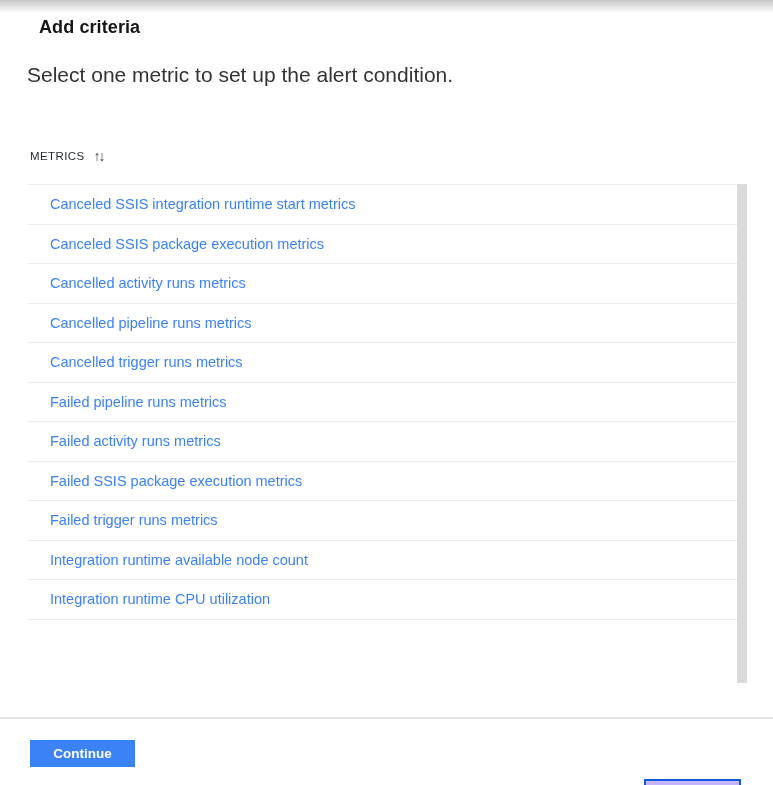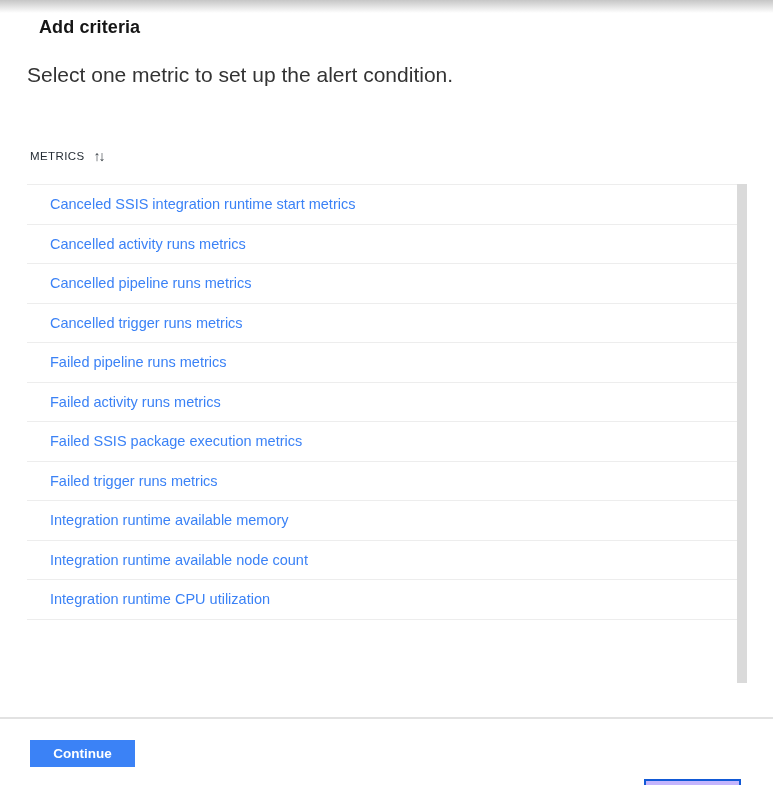--- a/index.html
+++ b/index.html
@@ -116,20 +116,23 @@
   <span class="col-header-label">METRICS</span>
   <span class="sort-icon">↑↓</span>
 </div>
 
 <div class="list-wrap">
   <div class="list-rows" id="rows">
       <div class="row">
         <span>Canceled SSIS integration runtime start metrics</span>
       </div>
       <div class="row">
+        <span>Canceled SSIS package execution metrics</span>
+      </div>
+      <div class="row">
         <span>Cancelled activity runs metrics</span>
       </div>
       <div class="row">
         <span>Cancelled pipeline runs metrics</span>
       </div>
       <div class="row">
         <span>Cancelled trigger runs metrics</span>
       </div>
       <div class="row">
         <span>Failed pipeline runs metrics</span>
@@ -137,23 +140,20 @@
       <div class="row">
         <span>Failed activity runs metrics</span>
       </div>
       <div class="row">
         <span>Failed SSIS package execution metrics</span>
       </div>
       <div class="row">
         <span>Failed trigger runs metrics</span>
       </div>
       <div class="row">
-        <span>Integration runtime available memory</span>
-      </div>
-      <div class="row">
         <span>Integration runtime available node count</span>
       </div>
       <div class="row">
         <span>Integration runtime CPU utilization</span>
       </div>
     </div>
   <div class="scrollbar-track">
     <div class="scrollbar-thumb"></div>
   </div>
 </div>

